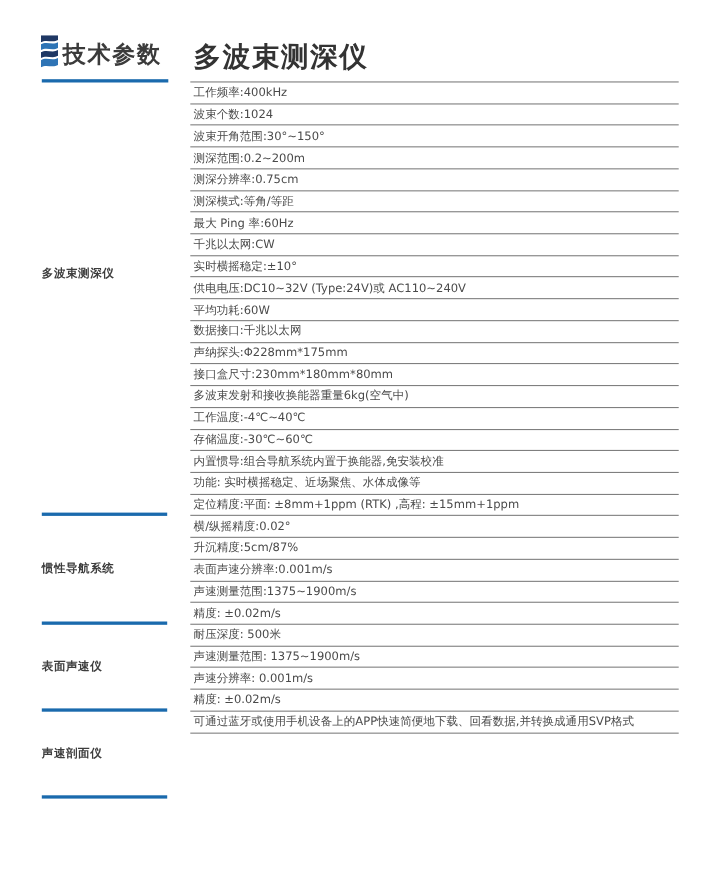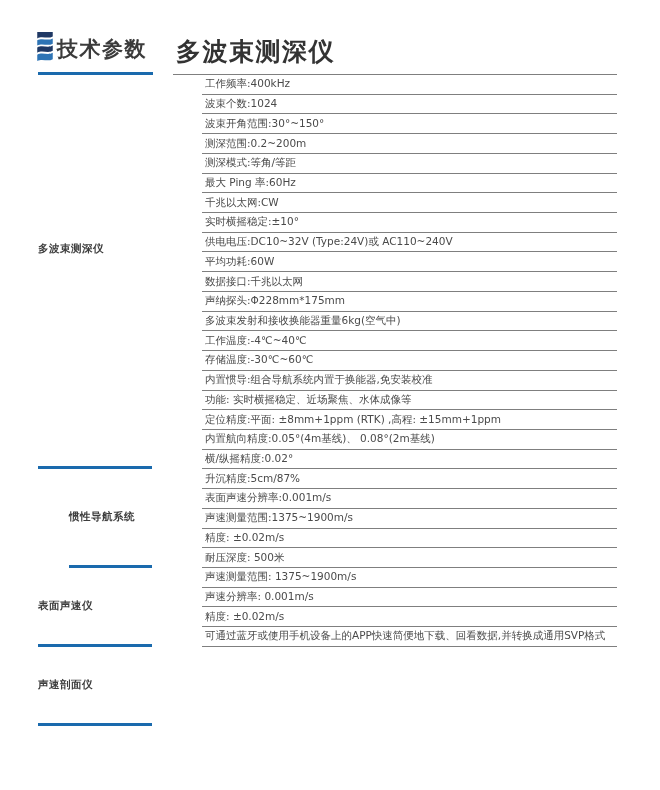--- a/index.html
+++ b/index.html
@@ -57,21 +57,21 @@
   .spec-table{
     position:absolute;left:173px;top:74px;width:444px;
     border-top:1px solid var(--line-gray,#7f7f7f);
   }
   .spec-row{
     box-sizing:border-box;height:19.72px;
     border-bottom:1px solid var(--line-gray,#7f7f7f);
     display:flex;align-items:center;
     padding-left:3px;
     font-size:10.5px;color:var(--text-dark,#4a4a4a);
-    white-space:nowrap;overflow:hidden;margin-left:29px;
+    white-space:nowrap;overflow:hidden;
   }
 </style>
 </head>
 <body>
 
 <div class="page">
 
   <span class="hdr-icon">
     <svg viewBox="0 0 16 32" xmlns="http://www.w3.org/2000/svg">
       <path class="i-navy" d="M0 0 H16 V4.6 C11 7.6 5 3.6 0 6.6 Z"></path>
@@ -81,51 +81,52 @@
     </svg>
   </span>
   <span class="hdr-title">技术参数</span>
   <div class="hdr-underline"></div>
   <span class="product-title">多波束测深仪</span>
 
   <div class="left-col">
       <div class="left-band first" style="height: 394.4px;">
         <div class="left-label">多波束测深仪</div>
       </div>
-      <div class="left-band" style="height: 98.6px; margin-left: 31px;">
+      <div class="left-band" style="height: 98.6px;">
         <div class="left-label">惯性导航系统</div>
       </div>
       <div class="left-band" style="height: 78.88px; text-align: right;">
         <div class="left-label">表面声速仪</div>
       </div>
       <div class="left-band" style="height: 78.88px;">
         <div class="left-label">声速剖面仪</div>
       </div>
     </div>
 
   <div class="spec-table">
       <div class="spec-row">工作频率:400kHz</div>
       <div class="spec-row">波束个数:1024</div>
       <div class="spec-row">波束开角范围:30°~150°</div>
       <div class="spec-row">测深范围:0.2~200m</div>
+      <div class="spec-row">测深分辨率:0.75cm</div>
       <div class="spec-row">测深模式:等角/等距</div>
       <div class="spec-row">最大 Ping 率:60Hz</div>
       <div class="spec-row">千兆以太网:CW</div>
       <div class="spec-row">实时横摇稳定:±10°</div>
       <div class="spec-row">供电电压:DC10~32V (Type:24V)或 AC110~240V</div>
       <div class="spec-row">平均功耗:60W</div>
       <div class="spec-row">数据接口:千兆以太网</div>
       <div class="spec-row">声纳探头:Φ228mm*175mm</div>
+      <div class="spec-row">接口盒尺寸:230mm*180mm*80mm</div>
       <div class="spec-row">多波束发射和接收换能器重量6kg(空气中)</div>
       <div class="spec-row">工作温度:-4℃~40℃</div>
       <div class="spec-row">存储温度:-30℃~60℃</div>
       <div class="spec-row">内置惯导:组合导航系统内置于换能器,免安装校准</div>
       <div class="spec-row">功能: 实时横摇稳定、近场聚焦、水体成像等</div>
       <div class="spec-row">定位精度:平面: ±8mm+1ppm (RTK) ,高程: ±15mm+1ppm</div>
-      <div class="spec-row">内置航向精度:0.05°(4m基线)、 0.08°(2m基线)</div>
       <div class="spec-row">横/纵摇精度:0.02°</div>
       <div class="spec-row">升沉精度:5cm/87%</div>
       <div class="spec-row">表面声速分辨率:0.001m/s</div>
       <div class="spec-row">声速测量范围:1375~1900m/s</div>
       <div class="spec-row">精度: ±0.02m/s</div>
       <div class="spec-row">耐压深度: 500米</div>
       <div class="spec-row">声速测量范围: 1375~1900m/s</div>
       <div class="spec-row">声速分辨率: 0.001m/s</div>
       <div class="spec-row">精度: ±0.02m/s</div>
       <div class="spec-row">可通过蓝牙或使用手机设备上的APP快速简便地下载、回看数据,并转换成通用SVP格式</div>

